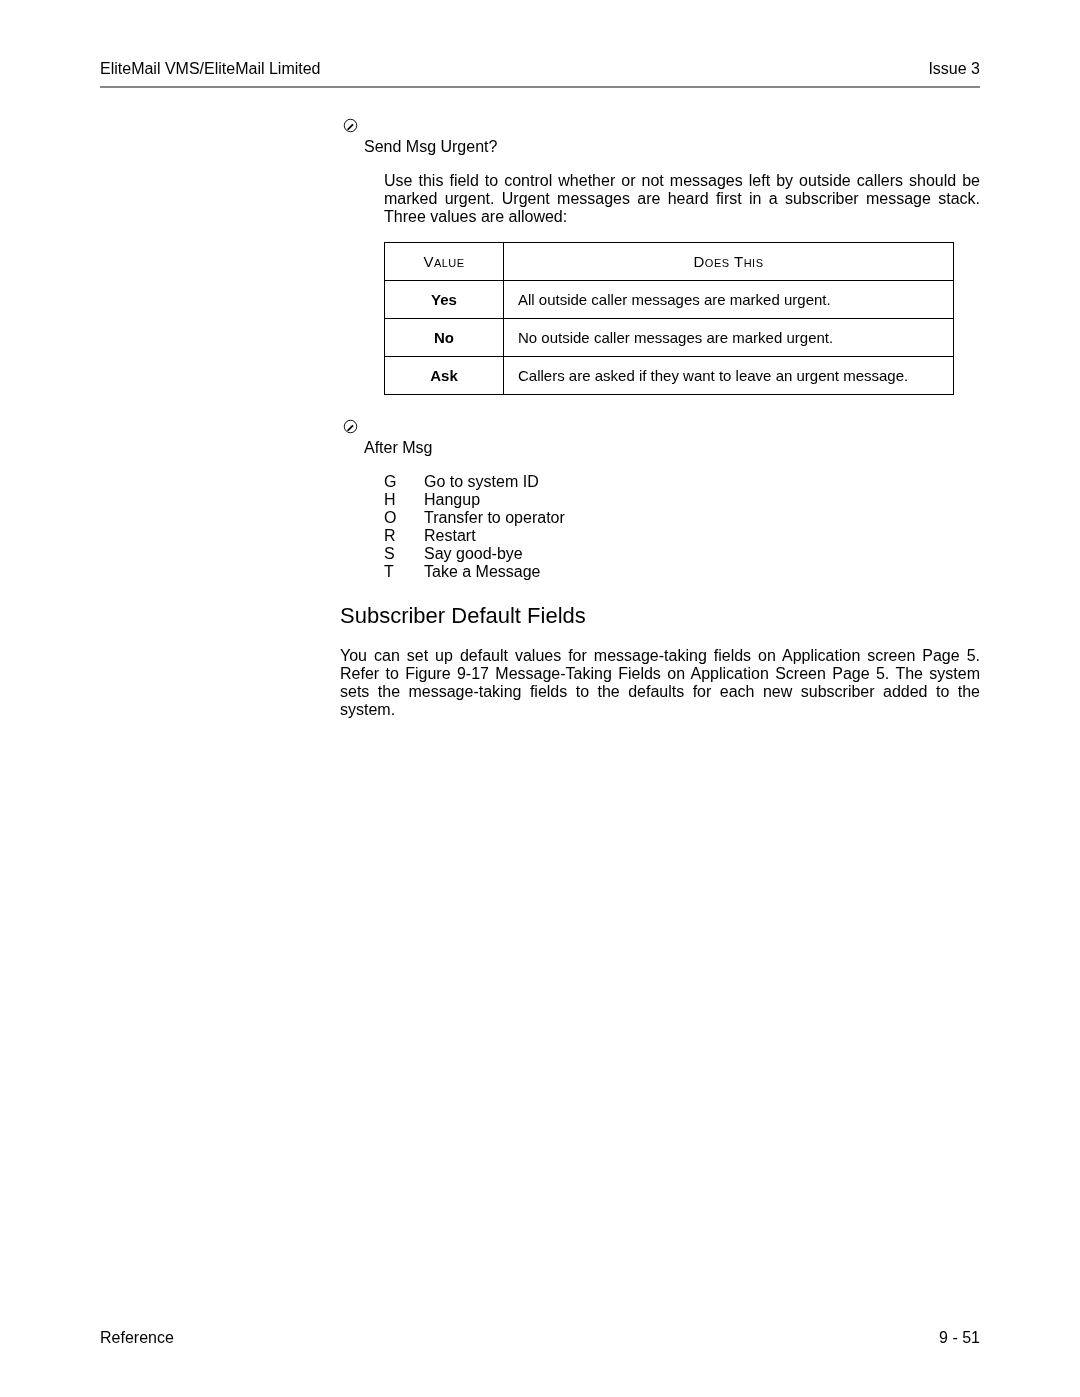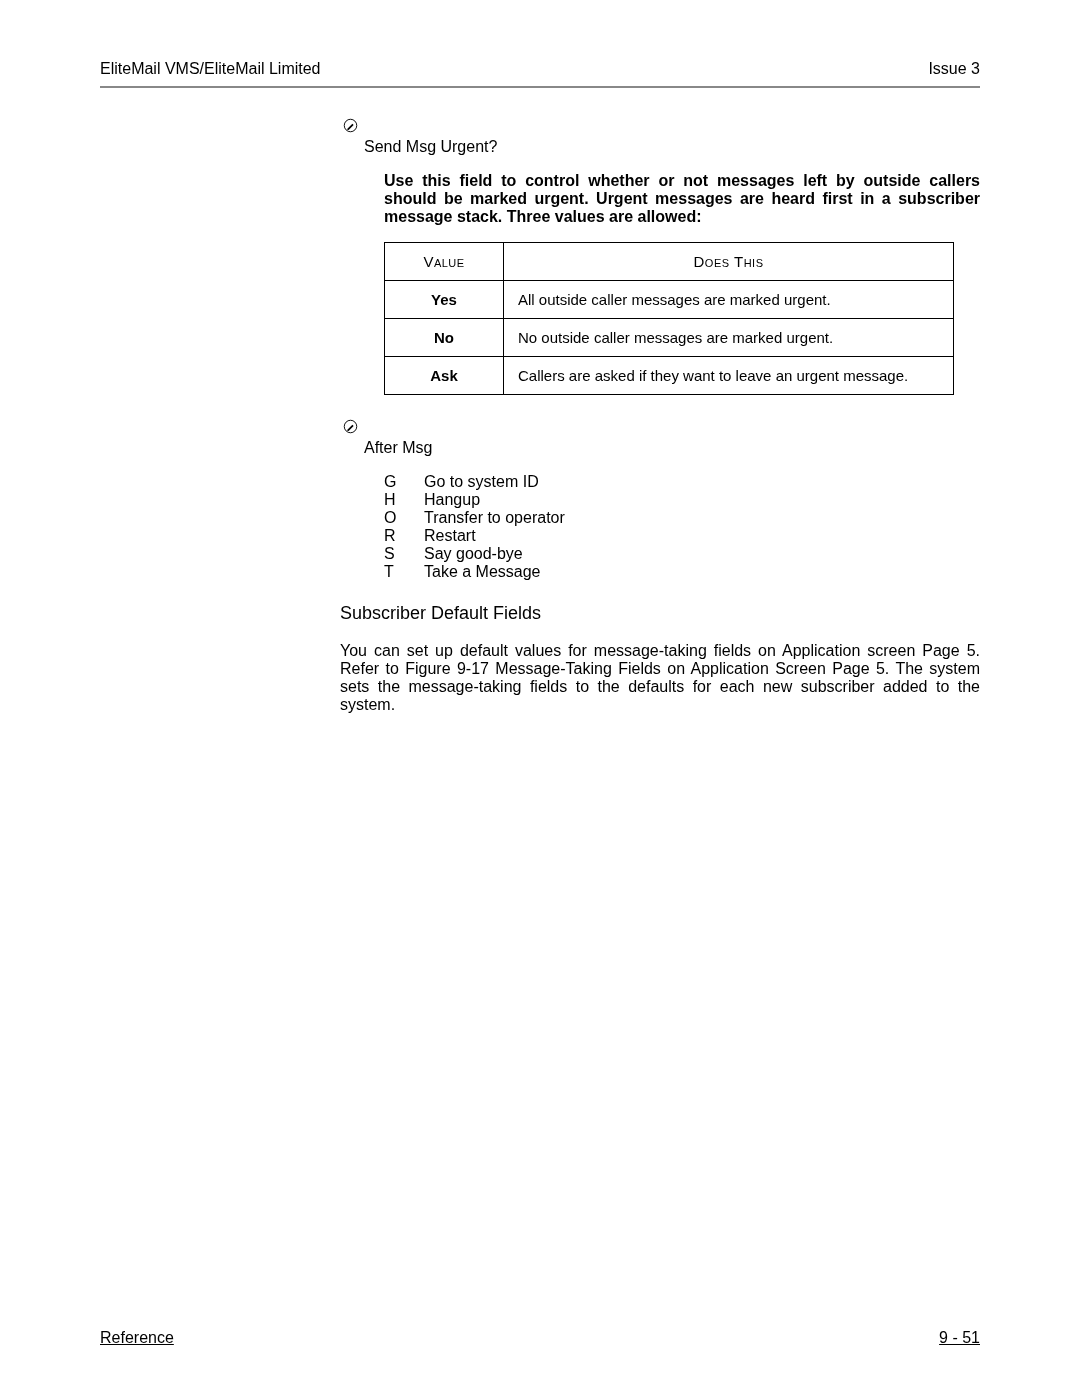--- a/index.html
+++ b/index.html
@@ -43,30 +43,29 @@
     justify-content: center;
   }
   .bullet-label {
     margin-left: 24px;
   }
   .body-para {
     margin-left: 284px;
     margin-right: 0;
     text-align: justify;
     margin-bottom: 16px;
-    font-weight: bold;
   }
   .body-para-left {
     margin-left: 284px;
     margin-right: 0;
     margin-bottom: 16px;
   }
   .subheading {
     margin-left: 240px;
-    font-size: 18px;
+    font-size: 22px;
     margin-top: 22px;
     margin-bottom: 18px;
   }
   .sub-body {
     margin-left: 240px;
     text-align: justify;
   }
   
   table.valtable {
     margin-left: 284px;
@@ -105,21 +104,20 @@
     flex: 0 0 40px;
   }
   
   .footer {
     position: absolute;
     left: 100px;
     right: 100px;
     bottom: 50px;
     display: flex;
     justify-content: space-between;
-    text-decoration: underline;
   }
   
   svg.pencil {
     width: 15px;
     height: 15px;
   }
 </style>
 </head>
 <body>
 

